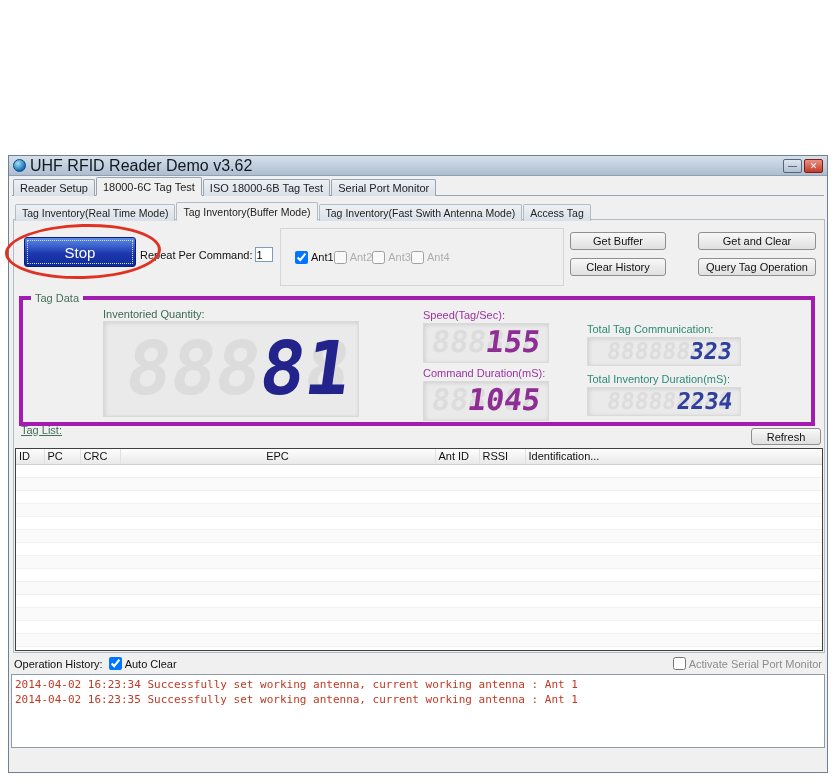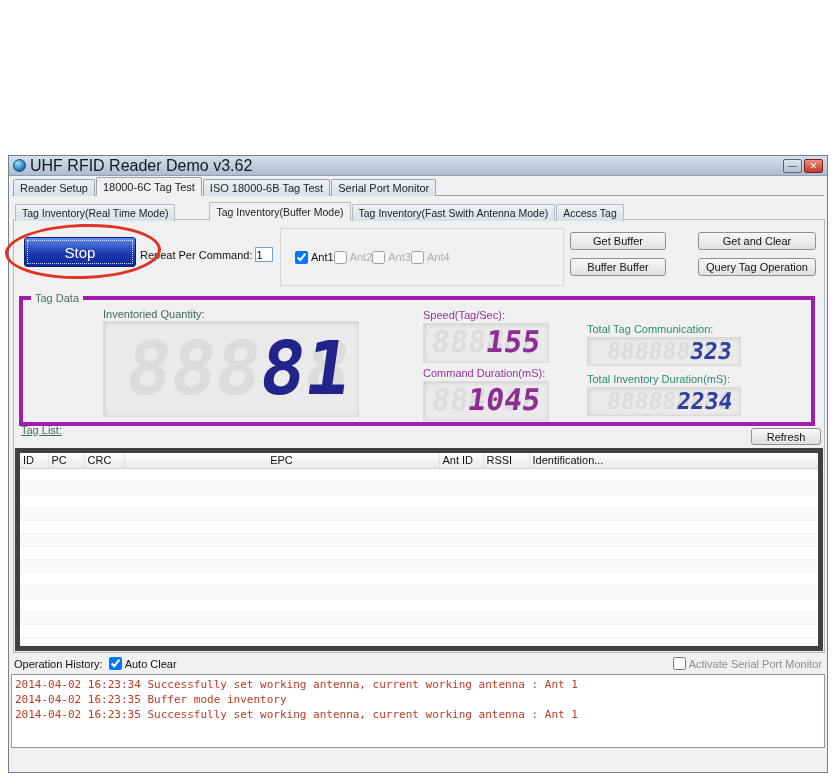--- a/index.html
+++ b/index.html
@@ -44,21 +44,21 @@
     font-size:11px; padding:2px 6px; margin-right:1px; margin-bottom:-1px;
     border:1px solid #99a4b0; border-bottom:none; border-radius:2px 2px 0 0;
     background:linear-gradient(#eef1f5,#d9e0e8); color:#222; white-space:nowrap; cursor:default;
   }
   .tab.active { background:#f0f0f0; border-bottom:1px solid #f0f0f0; padding-top:3px; z-index:3; }
 
   .sub-tabs {
     position:absolute; left:6px; top:47px; height:17px; display:flex; align-items:flex-end; z-index:2;
   }
   .sub-tabs .tab { border-color:#b2bcc6; font-size:10.5px; }
-  .sub-tabs .tab.active { border-bottom:1px solid #f0f0f0; background:#f0f0f0;margin-left:33px; }
+  .sub-tabs .tab.active { border-bottom:1px solid #f0f0f0; background:#f0f0f0; }
 
   .sub-frame {
     position:absolute; left:4px; top:63px; width:812px; height:434px;
     border:1px solid #b2bcc6; background:#f0f0f0; z-index:1;
   }
 
   
   .stop-btn {
     position:absolute; left:10px; top:17px; width:112px; height:30px;
     background:linear-gradient(#5d8ce8 0%, #1c38b0 55%, #102a98 100%);
@@ -138,21 +138,21 @@
   .lbl-cmd      { left:400px; top:67px; }
   .lbl-totcomm  { left:564px; top:23px; }
   .lbl-totdur   { left:564px; top:73px; }
 
   
   .tag-list-label { position:absolute; left:7px; top:204px; color:#44705a;text-decoration:underline; }
   .refresh-btn { position:absolute; left:737px; top:208px; width:70px; height:17px; }
 
   .table-wrap {
     position:absolute; left:1px; right:1px; top:228px; bottom:1px;
-    background:#fff; border:5px solid #404040; overflow:hidden;
+    background:#fff; border:1px solid #404040; overflow:hidden;
   }
   table { border-collapse:collapse; table-layout:fixed; width:810px; }
   th {
     font-weight:normal; font-size:11px; text-align:left; padding:1px 3px; height:15px;
     background:linear-gradient(#fdfdfd,#e9e9e9);
     border-right:1px solid #e2e2e2; border-bottom:1px solid #cfcfcf; white-space:nowrap;
     overflow:hidden;
   }
   th.center { text-align:center; }
   td { height:13px; border-bottom:1px solid #f1f1f1; padding:0; }
@@ -230,21 +230,21 @@
       </label>
       <label class="ant-item dim">
         <input type="checkbox" style="">
         <span class="ant-label">Ant4</span>
       </label>
     </div>
 
     <div class="buf-buttons">
       <button class="btn">Get Buffer</button>
       <button class="btn">Get and Clear</button>
-      <button class="btn">Buffer Buffer</button>
+      <button class="btn">Clear History</button>
       <button class="btn">Query Tag Operation</button>
     </div>
 
     <div class="tag-data-group">
       <span class="group-caption">Tag Data</span>
 
       <span class="fieldlabel c-green lbl-quantity">Inventoried Quantity:</span>
       <div class="display disp-big">
         <span class="ghost">88888</span>
         <span class="val">81</span>
@@ -440,17 +440,16 @@
     </label>
     <span class="op-spacer"></span>
     <label class="chk">
       <input type="checkbox" style="">
       <span class="monitor-label">Activate Serial Port Monitor</span>
     </label>
   </div>
 
   <div class="log-box">
     <div class="log-line">2014-04-02 16:23:34 Successfully set working antenna, current working antenna : Ant 1</div>
-    <div class="log-line">2014-04-02 16:23:35 Buffer mode inventory</div>
     <div class="log-line">2014-04-02 16:23:35 Successfully set working antenna, current working antenna : Ant 1</div>
   </div>
 
 </div>
 
 </body></html>

